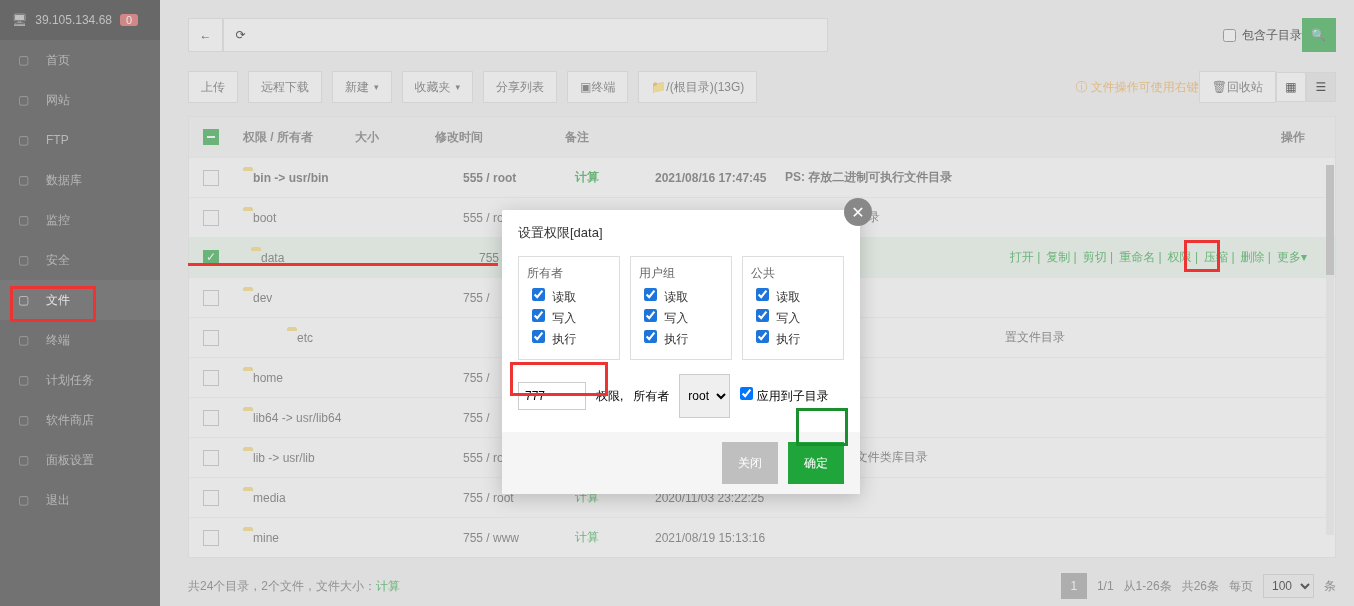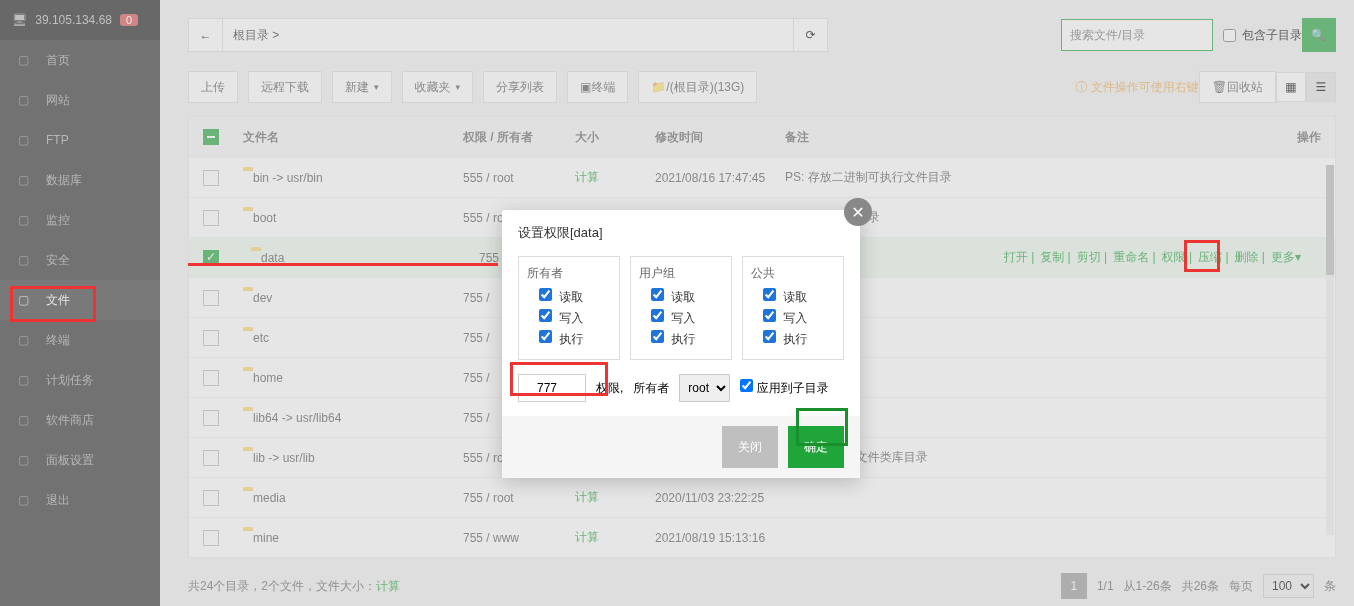--- a/index.html
+++ b/index.html
@@ -29,50 +29,50 @@
 .tb-view{width:30px;height:30px;border:1px solid #ddd;background:#fff;display:flex;align-items:center;justify-content:center;cursor:pointer}
 .tb-view.active{background:#e4e4e4}
 .table{margin-top:12px;background:#fff;border:1px solid #e8e8e8}
 .thead{height:40px;background:#f5f5f5;display:flex;align-items:center;padding:0 14px;color:#666;font-weight:bold}
 .chkcol{width:40px;display:flex;align-items:center}
 .namecol{width:220px}
 .permcol{width:112px}
 .sizecol{width:80px}
 .timecol{width:130px}
 .notecol{flex:1}
-.opcol{width:40px;text-align:right}
+.opcol{width:40px;}
 .row{height:40px;display:flex;align-items:center;padding:0 14px;border-top:1px solid #f0f0f0;color:#555}
 .row.selected{background:#eaf7ec}
 .folder-ico{width:22px;height:18px;background:linear-gradient(#ffe9a8,#f7d56e);border-radius:2px;margin-right:10px;position:relative}
 .folder-ico:before{content:"";position:absolute;top:-4px;left:0;width:10px;height:4px;background:#f7d56e;border-radius:2px 2px 0 0}
 .chk{width:16px;height:16px;border:1px solid #bbb;background:#fff;display:inline-block}
 .chk.checked{background:#20a53a;border-color:#20a53a;position:relative}
 .chk.checked:after{content:"✓";color:#fff;position:absolute;left:2px;top:-1px;font-size:12px}
 .chk.minus{background:#20a53a;border-color:#20a53a;position:relative}
 .chk.minus:after{content:"";position:absolute;left:3px;top:6px;width:8px;height:2px;background:#fff}
 .sizecol a{color:#20a53a}
-.row-actions{position:absolute;right:34px;display:flex;gap:6px;color:#20a53a}
+.row-actions{position:absolute;right:28px;display:flex;gap:6px;color:#20a53a}
 .row-actions span{cursor:pointer}
 .footer{margin-top:10px;height:36px;display:flex;align-items:center;color:#666}
 .footer .calc{color:#20a53a}
 .pager{margin-left:auto;display:flex;align-items:center;gap:10px}
 .pager .pg{width:26px;height:26px;background:#999;color:#fff;display:flex;align-items:center;justify-content:center}
 .pager select{height:24px;border:1px solid #ccc;padding:0 4px}
 .overlay{position:absolute;inset:0;background:rgba(200,200,200,.45)}
 .modal{position:absolute;left:502px;top:210px;width:358px;background:#fff;box-shadow:0 4px 20px rgba(0,0,0,.2);border-radius:2px}
 .modal-close{position:absolute;right:-12px;top:-12px;width:28px;height:28px;border-radius:50%;background:#888;color:#fff;display:flex;align-items:center;justify-content:center;cursor:pointer;font-size:16px}
 .modal-title{padding:14px 16px;color:#333;font-size:13px}
 .perm-groups{display:flex;gap:10px;padding:0 16px}
 .pg-box{flex:1;border:1px solid #ddd;padding:8px}
 .pg-box .lbl{color:#666;margin-bottom:6px}
-.pg-box label{display:block;margin:3px 12px;color:#333}
+.pg-box label{display:block;margin:3px 5px;color:#333}
 .pg-box input{margin-right:4px;accent-color:#1e74d8}
 .perm-row{display:flex;align-items:center;gap:10px;padding:14px 16px}
-.perm-input{width:68px;height:28px;border:1px solid #ccc;padding:0 18px}
-.perm-row select{height:28px;border:1px solid #ccc;padding:0 4px}
+.perm-input{width:68px;height:28px;border:1px solid #ccc;padding:0 6px}
+.perm-row select{height:44px;border:1px solid #ccc;padding:0 4px}
 .modal-foot{background:#f5f5f5;padding:10px 16px;display:flex;justify-content:flex-end;gap:10px}
 .btn{height:42px;padding:0 16px;border:none;cursor:pointer;color:#fff}
 .btn-cancel{background:#bfbfbf}
 .btn-ok{background:#20a53a}
 .hl-red{position:absolute;border:3px solid #e33}
 .hl-green{position:absolute;border:3px solid #1a8f2e}
 .scrollbar{position:absolute;right:20px;top:165px;width:8px;height:370px;background:#eee}
 .scrollthumb{position:absolute;right:20px;top:165px;width:8px;height:110px;background:#bbb}
 </style>
 </head>
@@ -132,28 +132,24 @@
       <div class="sb-item">
         <span class="ico">▢</span>
         <span>退出</span>
       </div>
     </div>
 </div>
 
 <div class="main">
   <div class="path-bar" style="width:640px">
     <div class="path-back">←</div>
-    <div class="path-text">
-      <span>根目录</span> <span>&gt;</span>
-    </div>
     <div class="path-refresh">⟳</div>
   </div>
 
   <div class="search-area">
-    <input class="search-input" placeholder="搜索文件/目录" style="">
     <input type="checkbox" class="search-chk" style="">
     <span>包含子目录</span>
     <div class="search-btn">🔍</div>
   </div>
 
   <div class="toolbar">
     <div class="tb-btn">上传</div>
     <div class="tb-btn">远程下载</div>
     <div class="tb-btn">
         <span>新建</span>
@@ -172,29 +168,28 @@
       <div class="tb-view">▦</div>
       <div class="tb-view active">☰</div>
     </div>
   </div>
 
   <div class="table">
     <div class="thead">
       <div class="chkcol">
           <span class="chk minus"></span>
         </div>
-      <div class="namecol">文件名</div>
       <div class="permcol">权限 / 所有者</div>
       <div class="sizecol">大小</div>
       <div class="timecol">修改时间</div>
       <div class="notecol">备注</div>
       <div class="opcol">操作</div>
     </div>
     <div id="rows">
-        <div class="row" style="position: relative;">
+        <div class="row" style="position: relative; font-weight: bold;">
           <div class="chkcol">
             <span class="chk"></span>
           </div>
           <div class="namecol"><span class="folder-ico"></span>bin -&gt; usr/bin</div>
           <div class="permcol">555 / root</div>
           <div class="sizecol"><a>计算</a></div>
           <div class="timecol">2021/08/16 17:47:45</div>
           <div class="notecol">PS: 存放二进制可执行文件目录</div>
           <div class="opcol"></div>
         </div>
@@ -234,21 +229,21 @@
           <div class="chkcol">
             <span class="chk"></span>
           </div>
           <div class="namecol"><span class="folder-ico"></span>dev</div>
           <div class="permcol">755 /</div>
           <div class="sizecol"><a></a></div>
           <div class="timecol"></div>
           <div class="notecol">文件目录</div>
           <div class="opcol"></div>
         </div>
-        <div class="row" style="position: relative;">
+        <div class="row" style="position: relative; gap: 44px;">
           <div class="chkcol">
             <span class="chk"></span>
           </div>
           <div class="namecol"><span class="folder-ico"></span>etc</div>
           <div class="permcol">755 /</div>
           <div class="sizecol"><a></a></div>
           <div class="timecol"></div>
           <div class="notecol">置文件目录</div>
           <div class="opcol"></div>
         </div>

